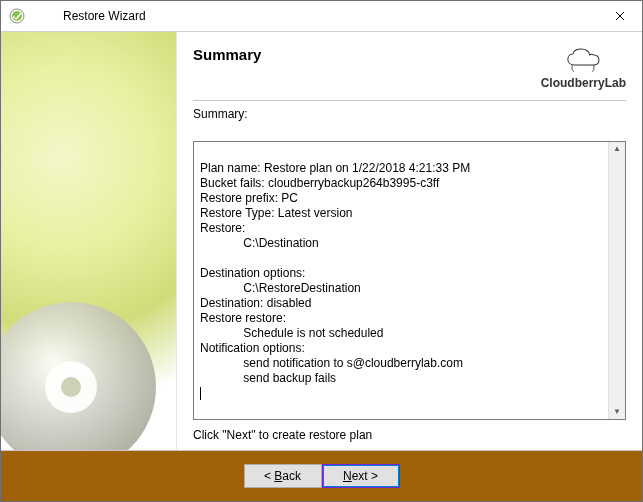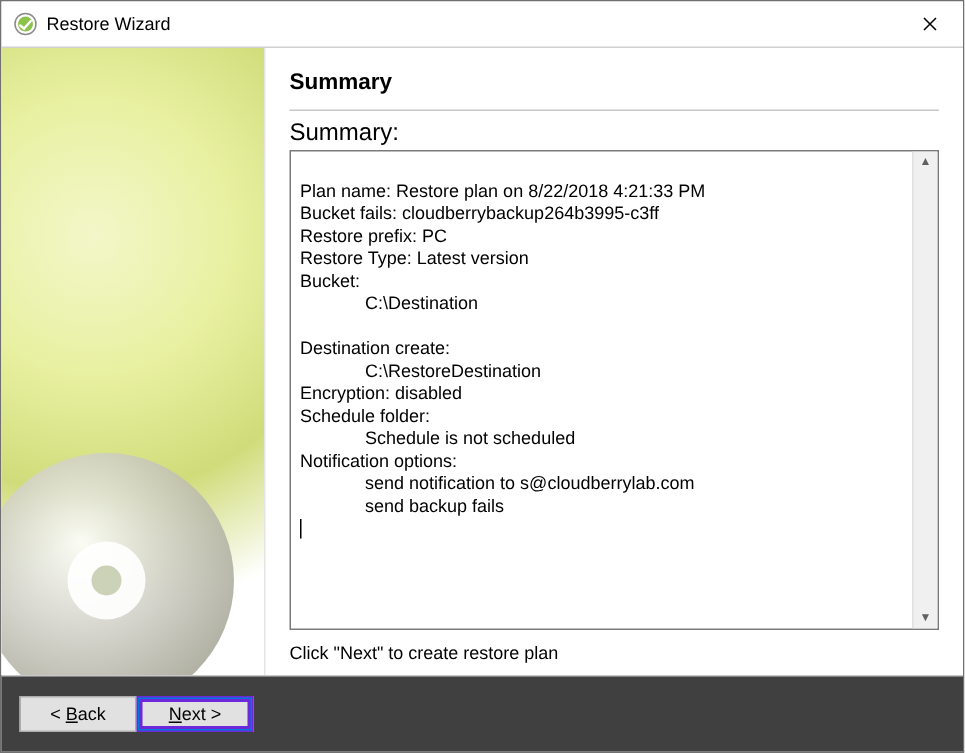--- a/index.html
+++ b/index.html
@@ -28,20 +28,21 @@
     padding: 0 0 0 8px;
   }
   .titlebar .app-icon {
     width: 16px;
     height: 16px;
     margin-right: 6px;
   }
   .titlebar .title {
     flex: 1;
     font-size: 12px;
+    margin-left: 32px;
   }
   .titlebar .close {
     width: 45px;
     height: 30px;
     display: flex;
     align-items: center;
     justify-content: center;
     cursor: pointer;
   }
   .close svg { width: 10px; height: 10px; }
@@ -87,22 +88,22 @@
     font-weight: 600;
     color: #333;
   }
   .brand svg { width: 42px; height: 28px; display: block; margin: 0 auto 2px; }
   .rule {
     border: none;
     border-top: 1px solid #c8c8c8;
     margin: 10px 0 6px 0;
   }
   .summary-label {
-    font-size: 16px;
-    margin-bottom: 2px;
+    font-size: 12px;
+    margin-bottom: 20px;
   }
   .summary-box {
     flex: 1;
     border: 1px solid #7a7a7a;
     background: #fff;
     padding: 4px 6px 4px 6px;
     font-size: 12px;
     line-height: 15px;
     position: relative;
     overflow: hidden;
@@ -142,38 +143,38 @@
     user-select: none;
   }
   .hint {
     margin-top: 8px;
     font-size: 12px;
   }
   .footer {
     height: 50px;
     border-top: 1px solid #c8c8c8;
     display: flex;
-    justify-content: flex-start;
+    justify-content: center;
     align-items: center;
     padding: 0 12px;
     gap: 0;
-    background: #404040;
+    background: #a16207;
   }
   button.wiz {
     width: 78px;
     height: 24px;
     font-family: inherit;
     font-size: 12px;
     background: #e1e1e1;
     border: 1px solid #adadad;
     cursor: pointer;
     padding: 0;
   }
   button.wiz.default {
-    border: 4px solid #6d28d9;
+    border: 1px solid #6d28d9;
     outline: 1px solid #0078d7;
     outline-offset: -2px;
     background: #e1e1e1;
   }
   .underline-accesskey { text-decoration: underline; }
 </style>
 </head>
 <body>
 
 <div class="window">
@@ -209,38 +210,46 @@
           <circle cx="100" cy="100" r="85" fill="url(#dg)" opacity="0.85"></circle>
           <circle cx="100" cy="100" r="26" fill="#ffffff" opacity="0.9"></circle>
           <circle cx="100" cy="100" r="10" fill="#c7cdb0" opacity="0.9"></circle>
         </svg>
       </div>
     </div>
 
     <div class="main">
       <div class="header-row">
         <div class="heading">Summary</div>
+        <div class="brand">
+          <svg viewBox="0 0 50 32">
+            <path d="M15 22 C10 22 7 19 7 15 C7 11 10 9 13 9 C14 5 18 3 23 3 C28 3 32 6 33 10 C34 9 36 9 38 10 C42 10 44 13 44 17 C44 20 41 22 38 22 Z" fill="none" stroke="#333" stroke-width="1.2"></path>
+            <path d="M12 22 Q11 28 14 30" fill="none" stroke="#333" stroke-width="1"></path>
+            <path d="M38 22 Q39 28 36 30" fill="none" stroke="#333" stroke-width="1"></path>
+          </svg>
+          <span>CloudberryLab</span>
+        </div>
       </div>
 
       <hr class="rule">
 
       <div class="summary-label">Summary:</div>
 
       <div class="summary-box">
-<span class="summary-text"><span>Plan name: Restore plan on 8/22/2018 4:21:33 PM</span>
+<span class="summary-text"><span>Plan name: Restore plan on 1/22/2018 4:21:33 PM</span>
 <span>Bucket fails: cloudberrybackup264b3995-c3ff</span>
 <span>Restore prefix: PC</span>
 <span>Restore Type: Latest version</span>
-<span>Bucket:</span>
+<span>Restore:</span>
 <span>             C:\Destination</span>
 <span></span>
-<span>Destination create:</span>
+<span>Destination options:</span>
 <span>             C:\RestoreDestination</span>
-<span>Encryption: disabled</span>
-<span>Schedule folder:</span>
+<span>Destination: disabled</span>
+<span>Restore restore:</span>
 <span>             Schedule is not scheduled</span>
 <span>Notification options:</span>
 <span>             send notification to s@cloudberrylab.com</span>
 <span>             send backup fails</span>
 </span><span class="caret-line"></span>
         <div class="scrollbar-v">
           <div class="scroll-arrow">▲</div>
           <div class="scroll-arrow">▼</div>
         </div>
       </div>

